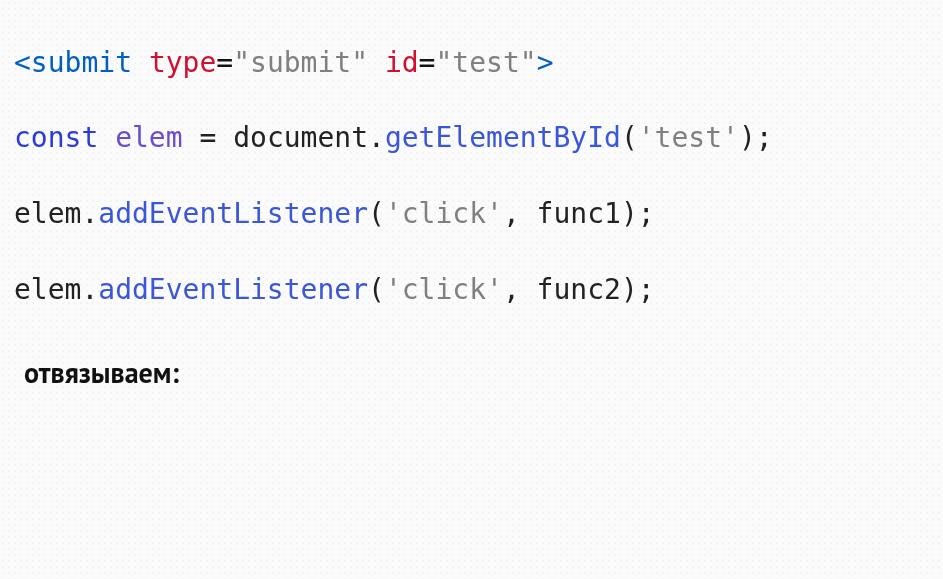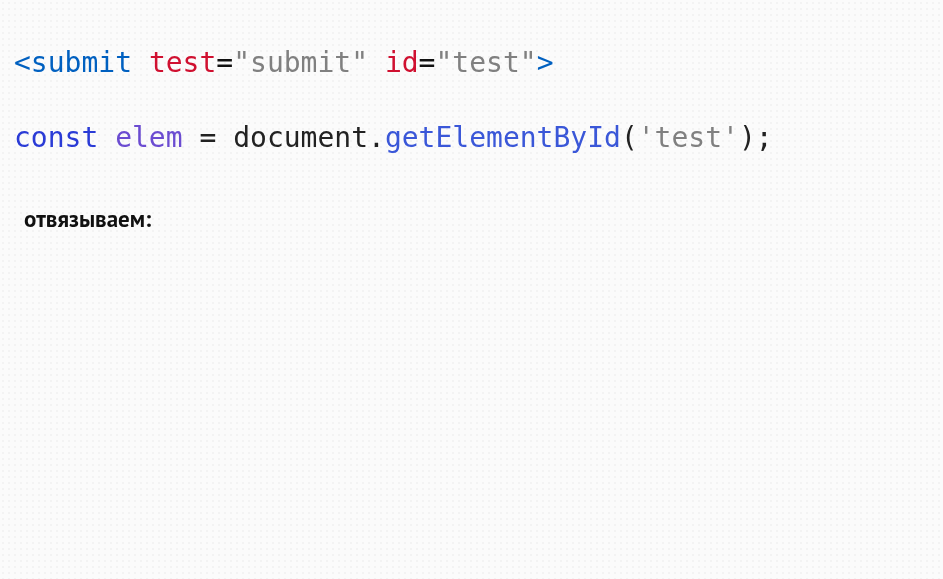--- a/index.html
+++ b/index.html
@@ -18,42 +18,44 @@
     font-family: Consolas, "Menlo", "DejaVu Sans Mono", monospace;
     font-size: 28px;
     line-height: 1.35;
     color: #222;
     white-space: pre;
   }
   .comment-line {
     font-family: "Segoe UI", "PT Sans", "Helvetica Neue", Arial, sans-serif;
     font-weight: 700;
     color: #111;
-    font-size: 23px;
+    font-size: 28px;
     margin-top: 8px;
     margin-bottom: 2px;
     padding-left: 10px;
   }
   .c-tag    { color: #0060c0; }   
   .c-attr   { color: #d01030; }   
   .c-eq     { color: #111; }
   .c-str    { color: #808080; }   
   .c-kw     { color: #2a3bd6; text-align: center; }   
   .c-method { color: #3a57d8; margin-top: 22px; }   
   .c-func   { color: #6b4cd1; }   
   .c-plain  { color: #222; }
   .c-dot    { color: #222; }
   .c-paren  { color: #222; }
   .row { display:block; }
 </style>
 </head>
 <body>
 
 <div class="code-block">
-<span class="row"><span class="c-tag">&lt;</span><span class="c-tag">submit</span><span> </span><span class="c-attr">test</span><span class="c-eq">=</span><span class="c-str">"submit"</span><span> </span><span class="c-attr">id</span><span class="c-eq">=</span><span class="c-str">"test"</span><span class="c-tag">&gt;</span></span>
+<span class="row"><span class="c-tag">&lt;</span><span class="c-tag">submit</span><span> </span><span class="c-attr">type</span><span class="c-eq">=</span><span class="c-str">"submit"</span><span> </span><span class="c-attr">id</span><span class="c-eq">=</span><span class="c-str">"test"</span><span class="c-tag">&gt;</span></span>
 <span class="row"><span class="c-kw">const</span><span> </span><span class="c-func">elem</span><span> </span><span class="c-plain">=</span><span> </span><span class="c-plain">document</span><span class="c-dot">.</span><span class="c-method">getElementById</span><span class="c-paren">(</span><span class="c-str">'test'</span><span class="c-paren">)</span><span class="c-plain">;</span></span>
+<span class="row"><span class="c-plain">elem</span><span class="c-dot">.</span><span class="c-method">addEventListener</span><span class="c-paren">(</span><span class="c-str">'click'</span><span class="c-plain">, </span><span class="c-plain">func1</span><span class="c-paren">)</span><span class="c-plain">;</span></span>
+<span class="row"><span class="c-plain">elem</span><span class="c-dot">.</span><span class="c-method">addEventListener</span><span class="c-paren">(</span><span class="c-str">'click'</span><span class="c-plain">, </span><span class="c-plain">func2</span><span class="c-paren">)</span><span class="c-plain">;</span></span>
 <div class="comment-line">отвязываем:</div>
 
 
 
 
 
 </div>
 
 </body></html>

